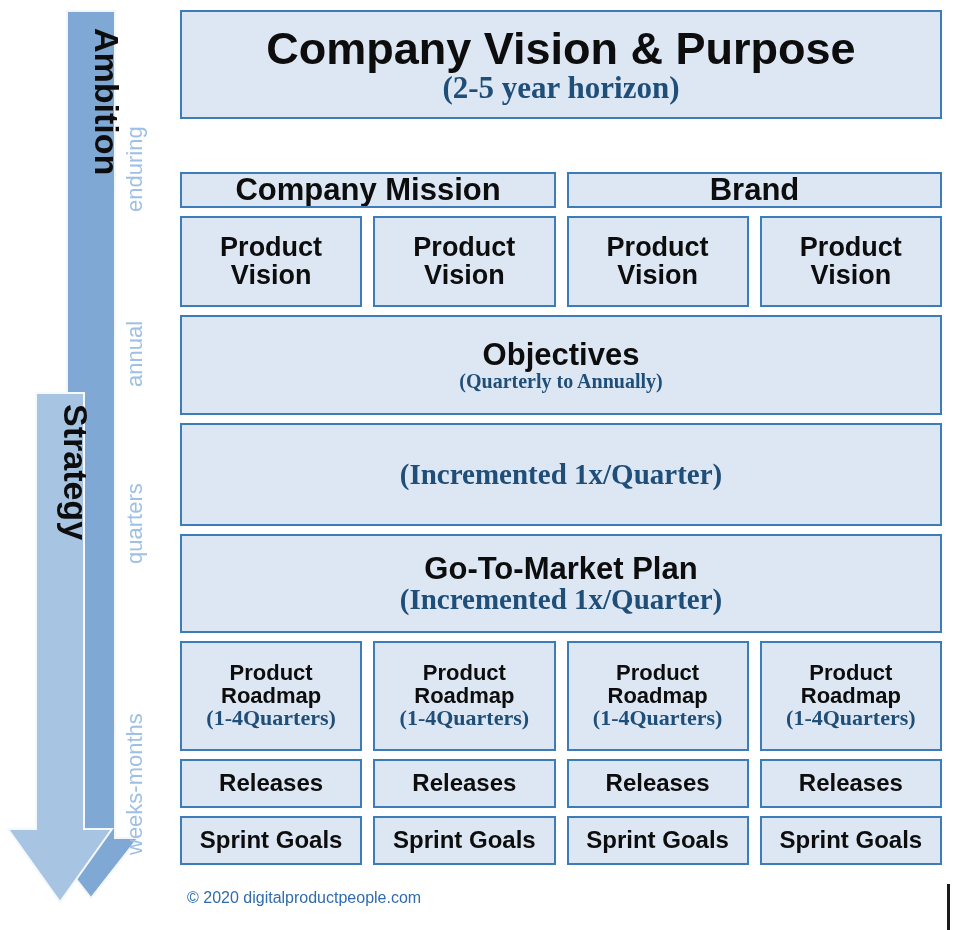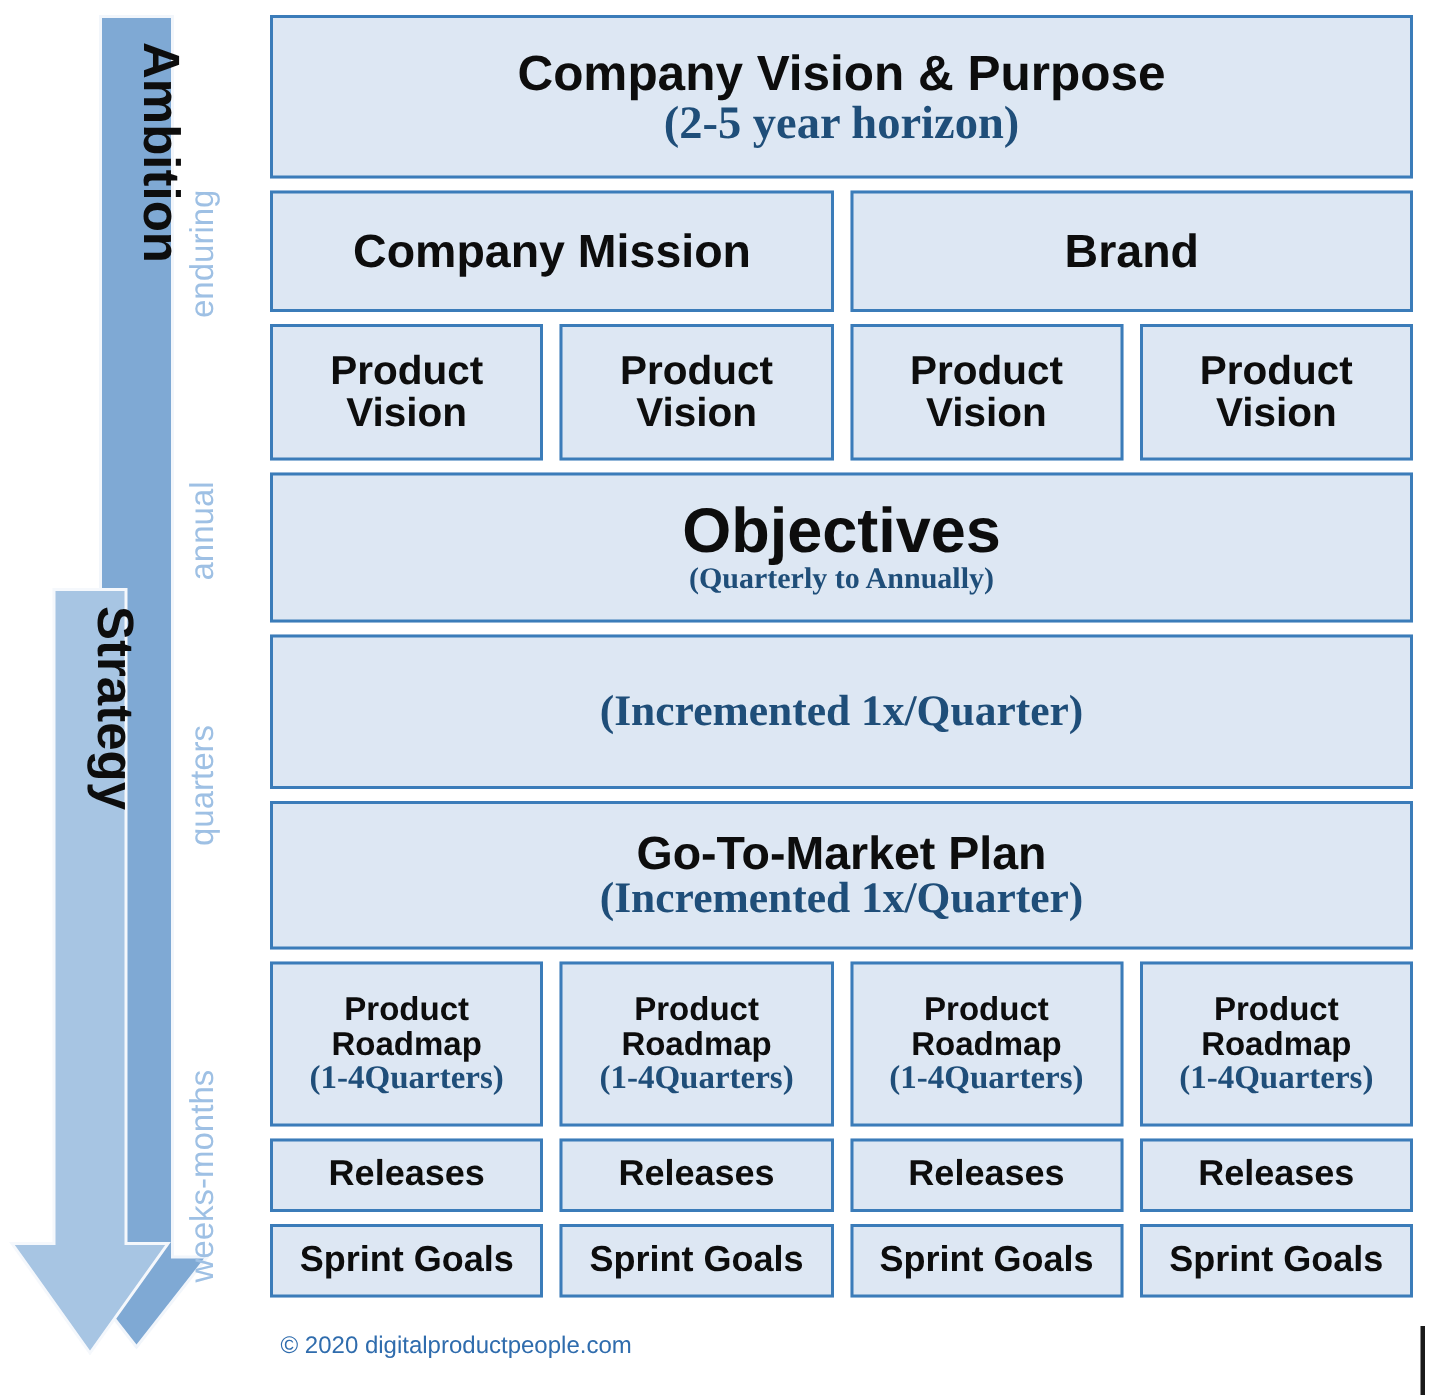--- a/index.html
+++ b/index.html
@@ -82,38 +82,38 @@
   }
   .sub {
     color: #1f4e79;
     font-weight: bold;
     font-stretch: condensed;
     font-family: Liberation Serif, serif;
   }
 
   
   .r-vision   { height: 109px; }
-  .r-mission  { height: 81px;  }
+  .r-mission  { height: 81px; align-items: flex-end;  }
   .r-pvision  { height: 91px;  }
   .r-obj      { height: 100px; }
   .r-kr       { height: 103px; }
   .r-gtm      { height: 99px;  }
   .r-roadmap  { height: 110px; }
   .r-rel      { height: 49px;  }
   .r-sprint   { height: 49px;  }
 
   .full { flex: 1 1 100%; }
   .half { flex: 1 1 0; }
   .quarter { flex: 1 1 0; }
 
-  .r-vision .title  { font-size: 33px; }
+  .r-vision .title  { font-size: 45px; }
   .r-vision .sub    { font-size: 31px; }
   .r-mission .title { font-size: 31px; }
   .r-pvision .title { font-size: 27px; }
-  .r-obj .title     { font-size: 42px; }
+  .r-obj .title     { font-size: 31px; }
   .r-obj .sub       { font-size: 20px; }
   .r-kr .title      { font-size: 31px; }
   .r-kr .sub        { font-size: 29px; }
   .r-gtm .title     { font-size: 31px; }
   .r-gtm .sub       { font-size: 29px; }
   .r-roadmap .title { font-size: 22px; }
   .r-roadmap .sub   { font-size: 22px; }
   .r-rel .title     { font-size: 24px; }
   .r-sprint .title  { font-size: 24px; }
 

